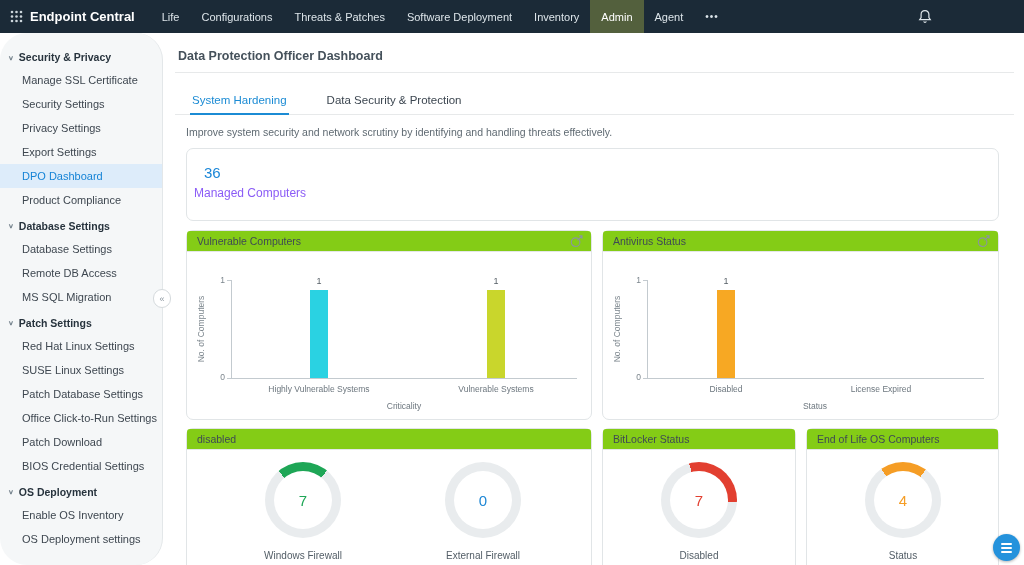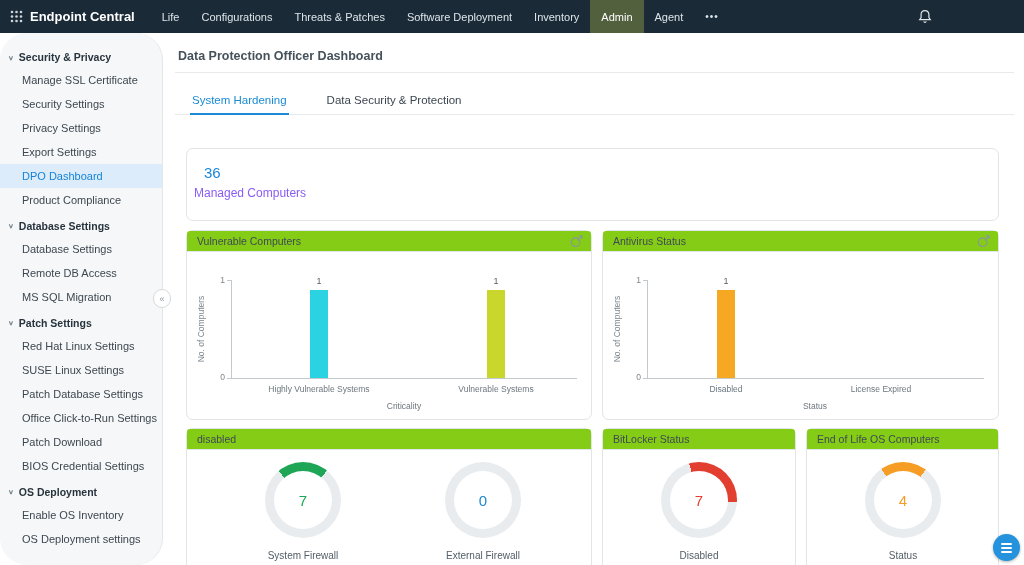--- a/index.html
+++ b/index.html
@@ -209,20 +209,21 @@
 
   <main class="main">
     <h1 class="page-title">Data Protection Officer Dashboard</h1>
     <div class="rule" style="top:39px"></div>
 
     <div class="tabs">
       <div class="tab active">System Hardening</div>
       <div class="tab">Data Security &amp; Protection</div>
     </div>
 
+    <p class="desc">Improve system security and network scrutiny by identifying and handling threats effectively.</p>
 
     <section class="card" style="left:23px;top:115px;width:813px;height:73px">
       <span class="summary-value">36</span>
       <span class="summary-label">Managed Computers</span>
     </section>
 
     <section class="card" style="left:23px;top:197px;width:406px;height:190px">
       <div class="card-h">
         <span class="card-title">Vulnerable Computers</span>
         <span class="export">
@@ -278,21 +279,21 @@
 
     <section class="card" style="left:23px;top:395px;width:406px;height:170px">
       <div class="card-h">
         <span class="card-title">disabled</span>
       </div>
       <div class="card-b">
         <div class="donut" style="left: 78px; top: 12px; background: conic-gradient(from -40deg, rgb(30, 166, 86) 0deg, rgb(30, 166, 86) 22%, rgb(233, 236, 238) 0deg);">
           <div class="hole"></div>
           <div class="num" style="color: rgb(30, 166, 86);">7</div>
         </div>
-        <span class="dlab" style="left:56px;top:100px">System Firewall</span>
+        <span class="dlab" style="left:56px;top:100px">Windows Firewall</span>
         <div class="donut" style="left: 258px; top: 12px; background: rgb(233, 236, 238);">
           <div class="hole"></div>
           <div class="num" style="color: rgb(30, 135, 213);">0</div>
         </div>
         <span class="dlab" style="left:236px;top:100px">External Firewall</span>
       </div>
     </section>
 
     <section class="card" style="left:439px;top:395px;width:194px;height:170px">
       <div class="card-h">

